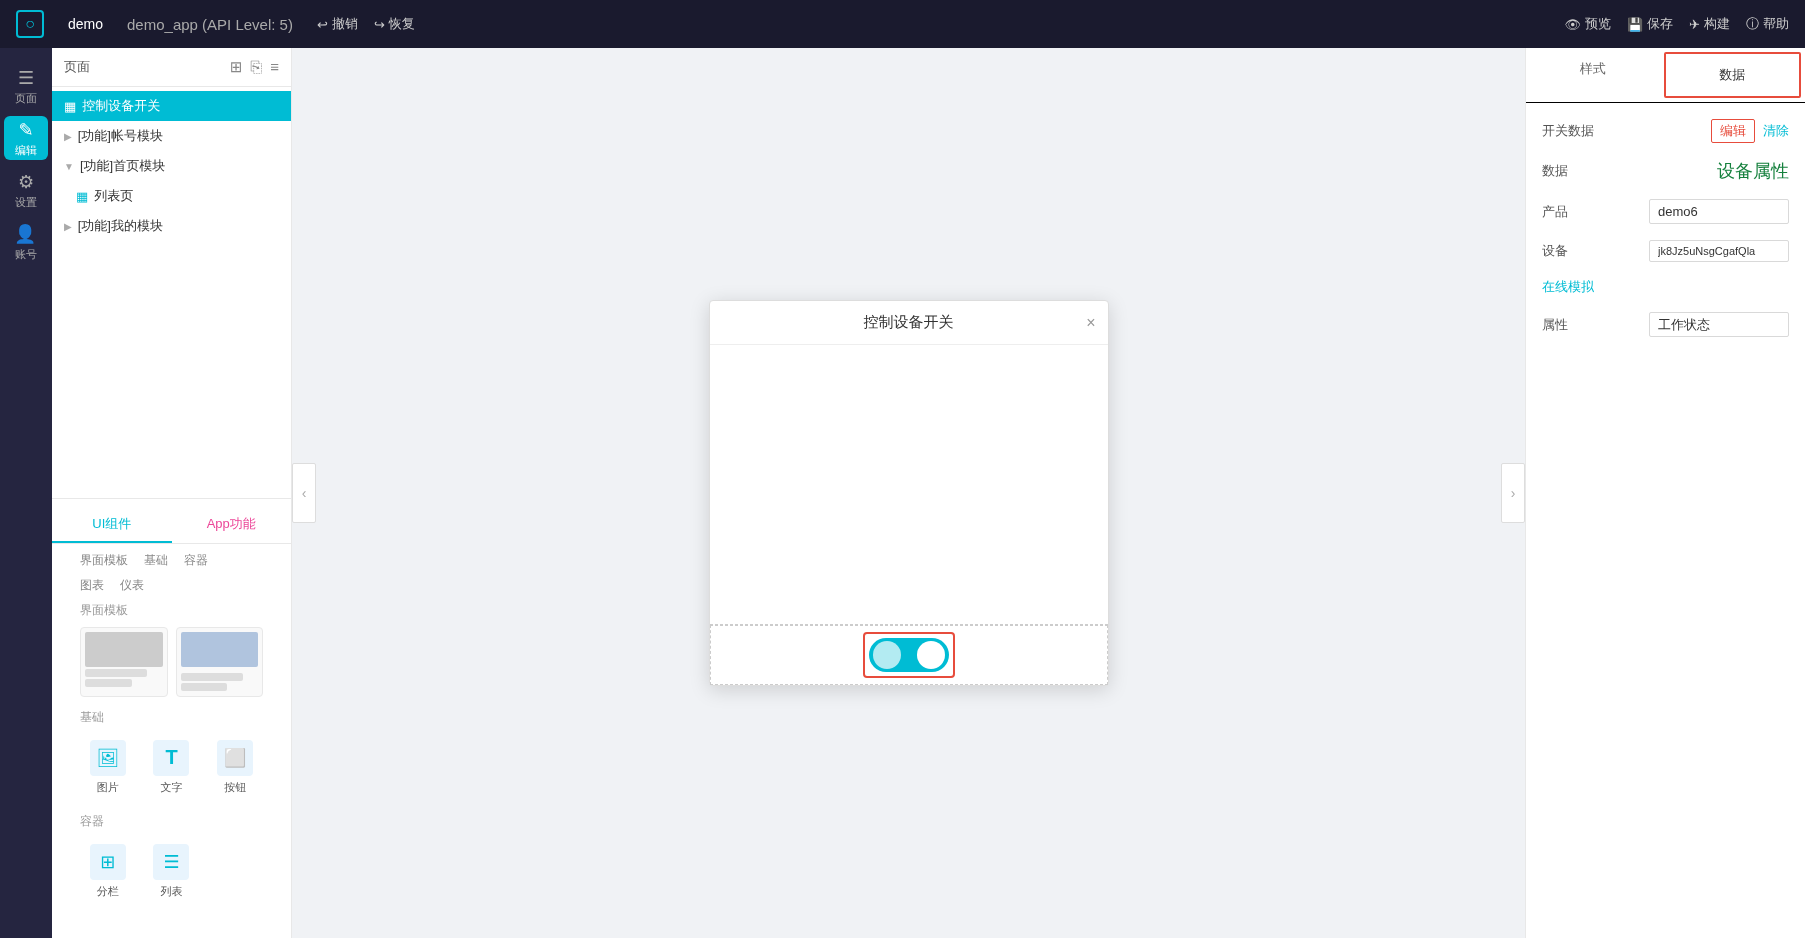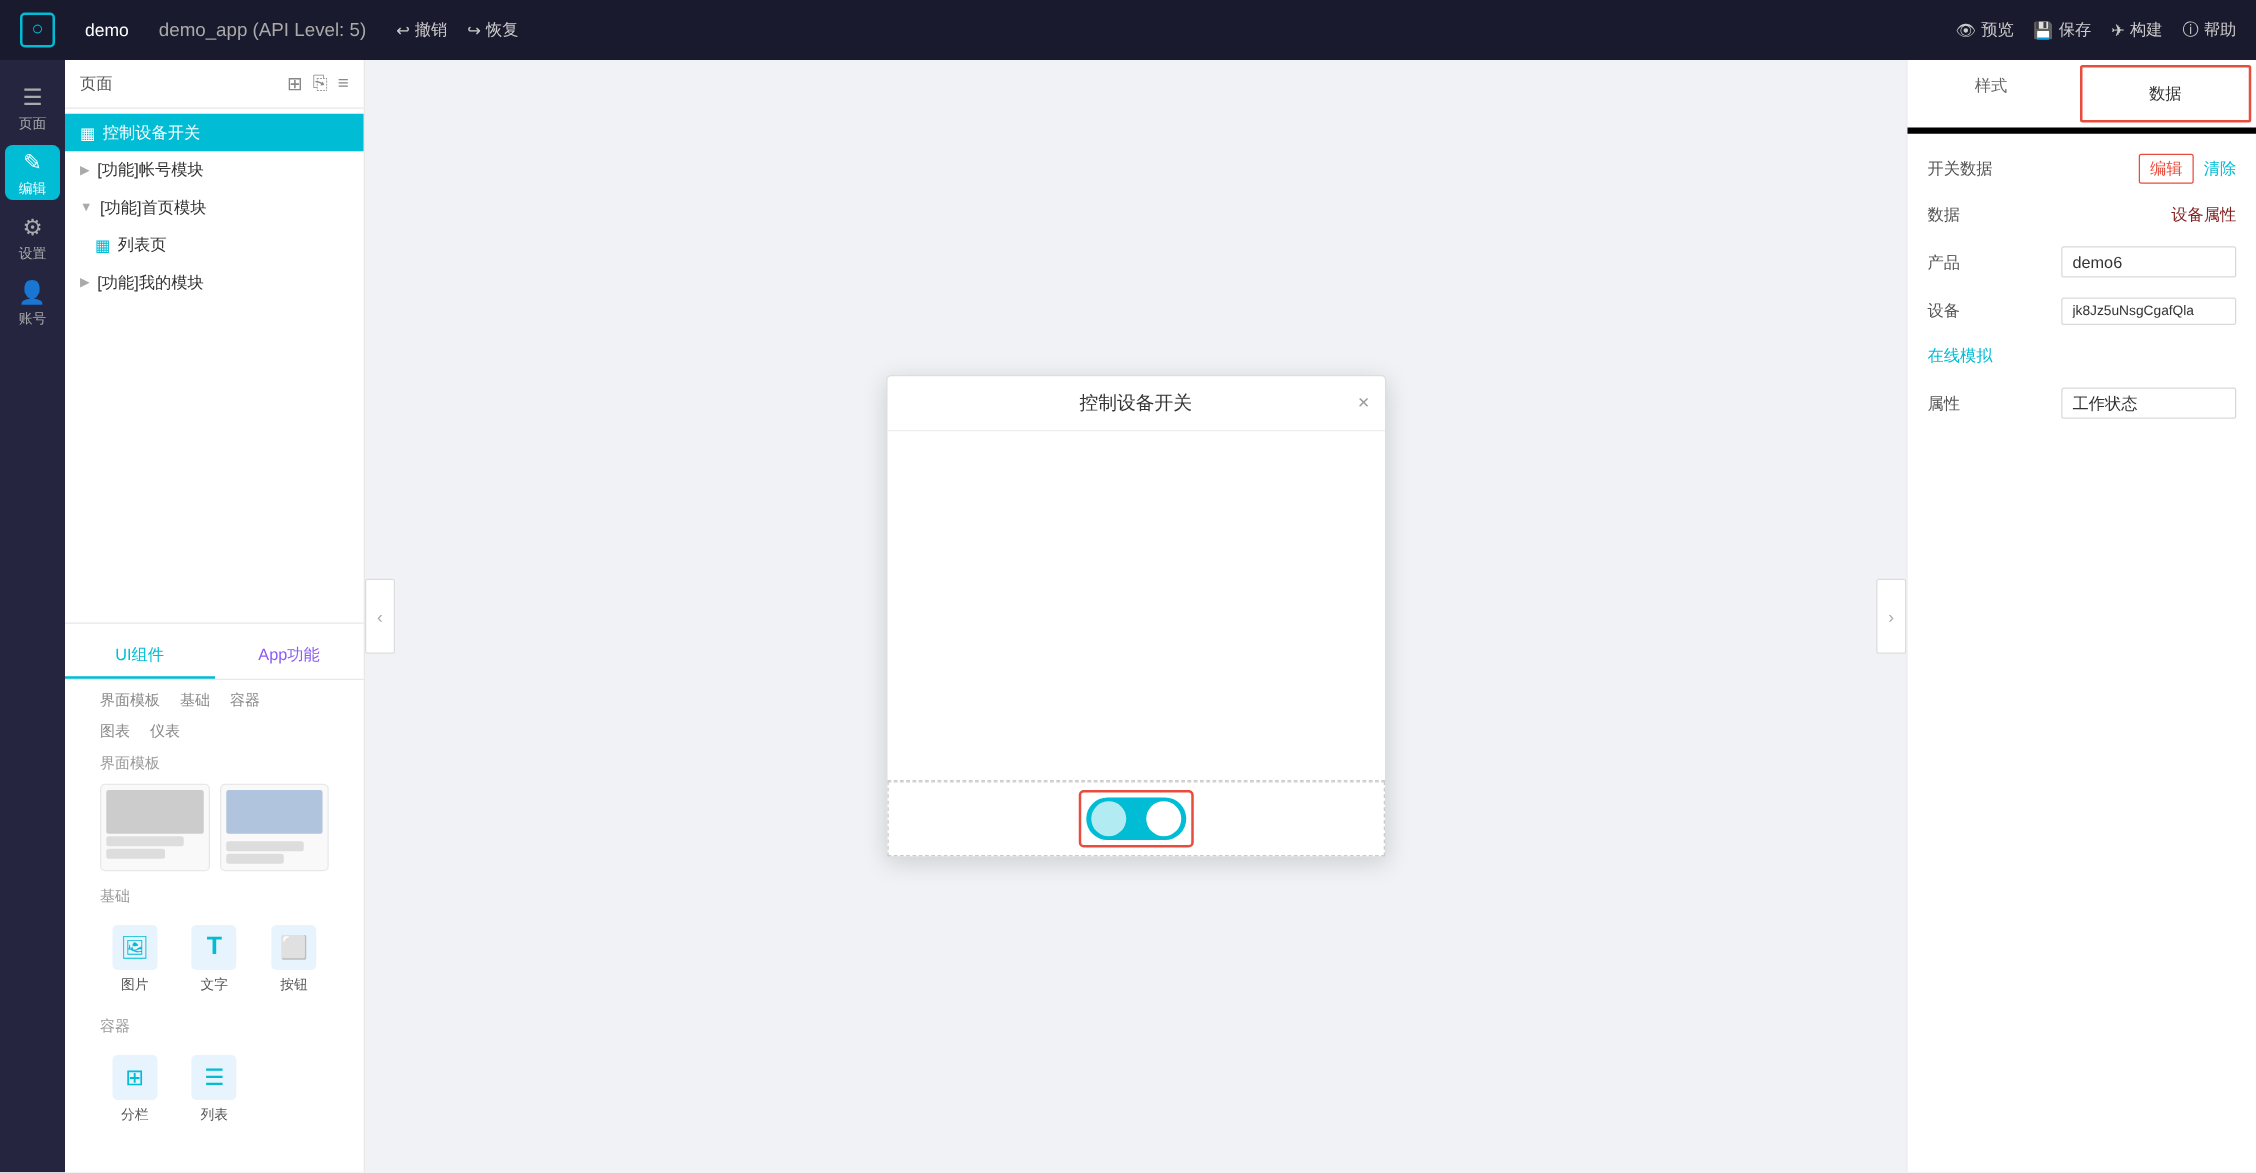--- a/index.html
+++ b/index.html
@@ -87,21 +87,21 @@
     .tree-item.active .tree-icon { color: #fff; }
     .tree-item-indent1 { padding-left: 24px; }
 
     .sidebar-divider { height: 1px; background: #e8e8e8; margin: 8px 0; }
 
     
     .comp-tabs {
       display: flex; border-bottom: 1px solid #e8e8e8;
     }
     .comp-tab {
-      flex: 1; text-align: center; padding: 8px 0; cursor: pointer; font-size: 13px; color: #8b5cf6;
+      flex: 1; text-align: center; padding: 8px 0; cursor: pointer; font-size: 13px; color: #ec4899;
     }
     .comp-tab.active { color: #00bcd4; border-bottom: 2px solid #00bcd4; }
 
     .comp-section { padding: 8px 28px; }
     .comp-section-title { font-size: 12px; color: #999; margin-bottom: 8px; margin-top: 8px; }
     .comp-cat-labels { display: flex; gap: 16px; font-size: 12px; color: #888; margin-bottom: 8px; }
     .comp-cat-labels span { cursor: pointer; }
 
     .comp-grid { display: grid; grid-template-columns: repeat(3, 1fr); gap: 8px; margin-bottom: 12px; }
     .comp-item {
@@ -209,34 +209,34 @@
     
     .right-panel {
       width: 280px;
       background: #fff;
       border-left: 1px solid #e8e8e8;
       display: flex;
       flex-direction: column;
       flex-shrink: 0;
     }
     .right-panel-tabs {
-      display: flex; border-bottom: 5px solid #000000;
+      display: flex; border-bottom: 1px solid #000000;
     }
     .right-tab {
       flex: 1; text-align: center; padding: 12px 0; cursor: pointer;
       font-size: 13px; color: #666;
     }
 
     .right-panel-body { padding: 16px; flex: 1; overflow-y: auto; }
     .right-row {
       display: flex; align-items: center; justify-content: space-between;
       margin-bottom: 16px;
     }
     .right-label { font-size: 13px; color: #555; }
-    .right-value { font-size: 13px; color: #7f1d1d; }
+    .right-value { font-size: 18px; color: #15803d; }
     .right-actions { display: flex; gap: 8px; }
     .right-action-btn {
       font-size: 13px; color: #00bcd4; cursor: pointer; background: none; border: none; padding: 0;
     }
     .right-action-btn.edit-btn {
       border: 1px solid #e74c3c; color: #e74c3c; padding: 2px 8px; border-radius: 2px;
     }
     .right-input {
       border: 1px solid #d9d9d9; border-radius: 2px; padding: 4px 8px;
       font-size: 13px; color: #333; background: #fff; width: 140px;

